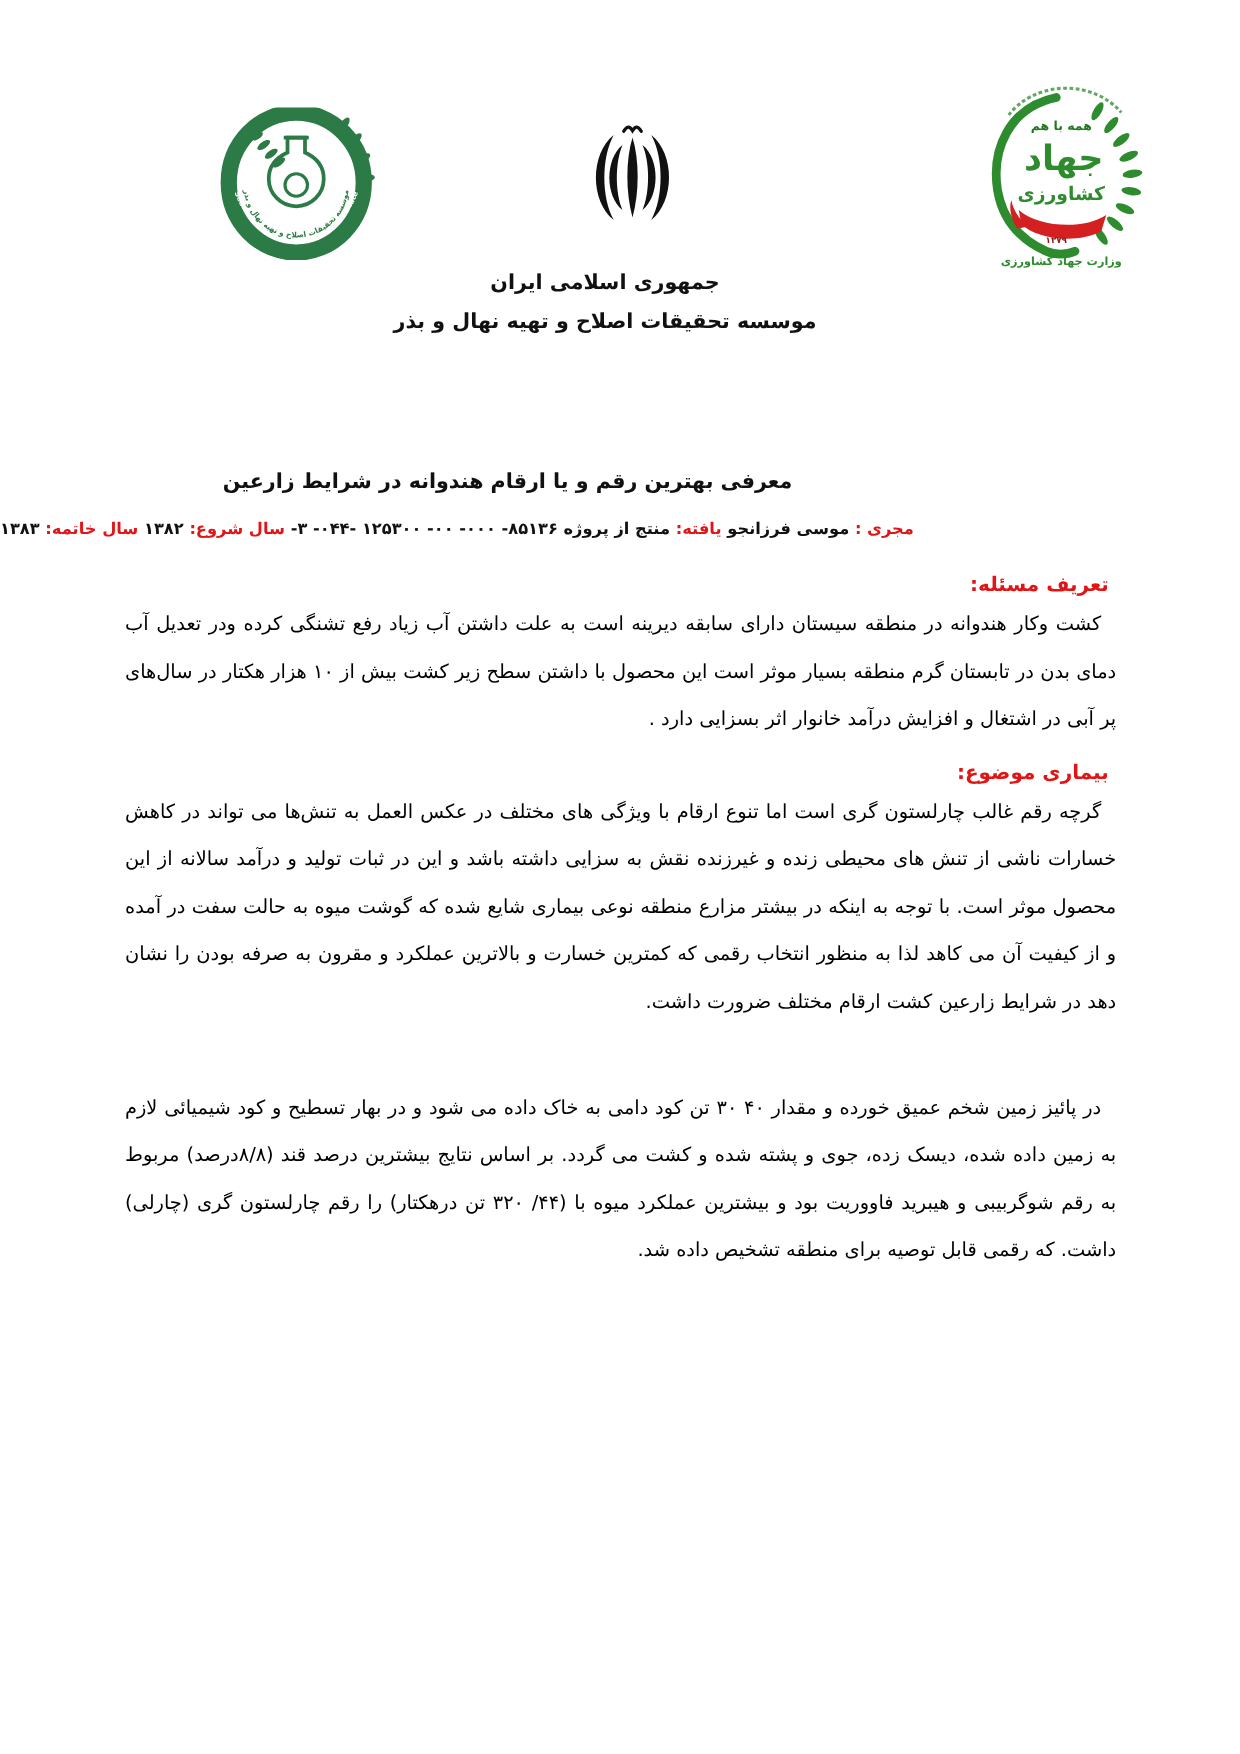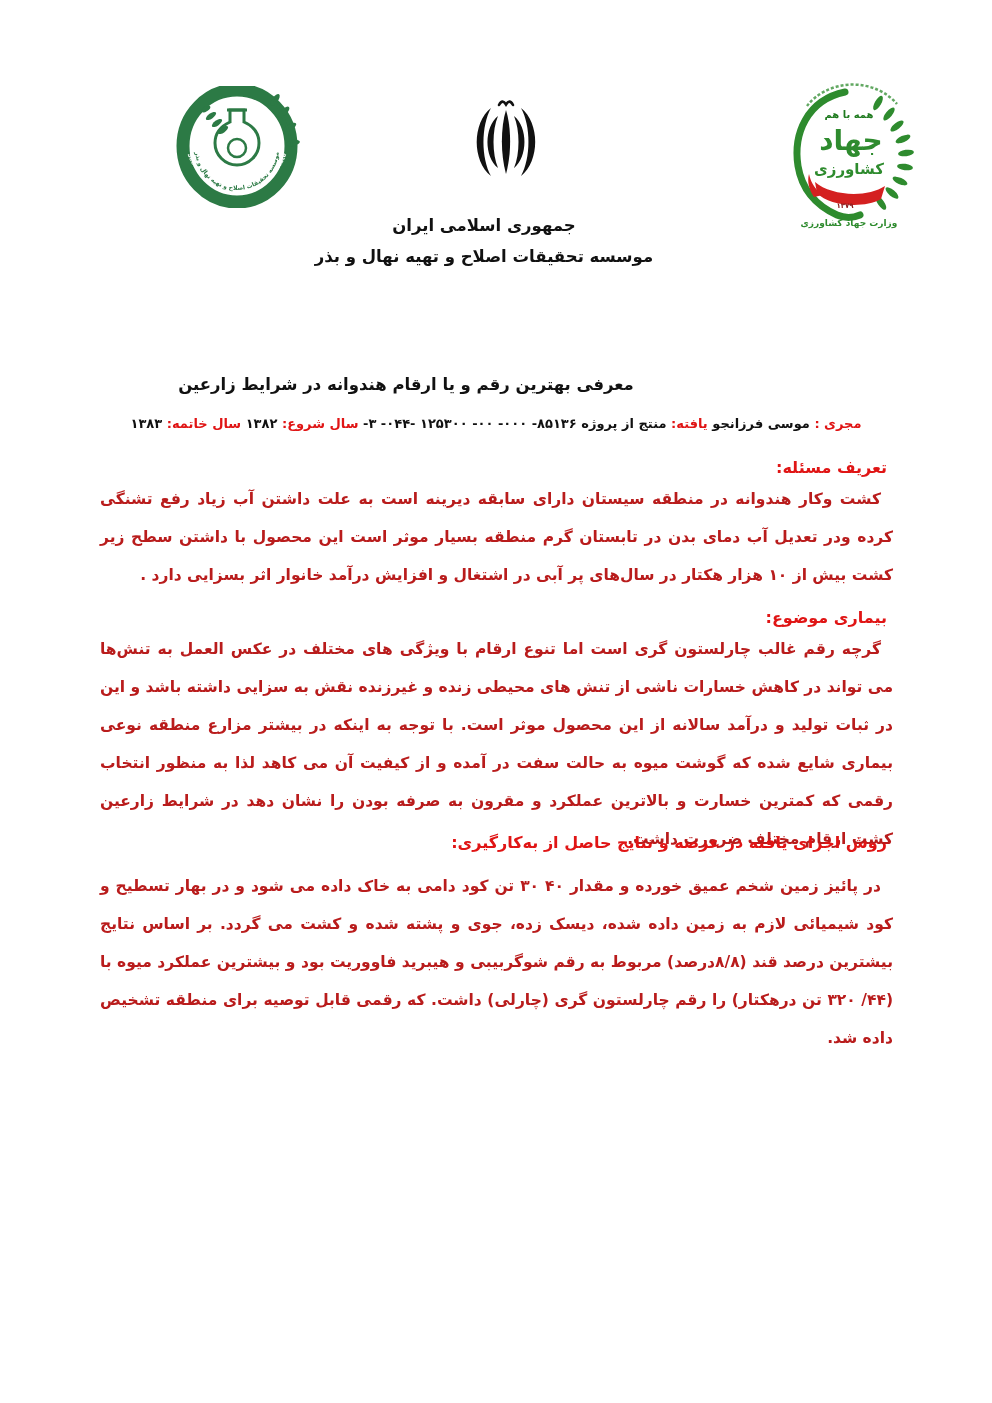--- a/index.html
+++ b/index.html
@@ -21,32 +21,32 @@
   .doc-title{
     position:absolute;top:338px;left:0;width:992px;
     text-align:center;font-weight:bold;font-size:19px;color:#e01515;
   }
   .doc-subtitle{
     position:absolute;top:375px;left:0;width:812px;
     text-align:center;font-weight:bold;font-size:16.5px;color:#111;
   }
   .meta-line{
     position:absolute;top:416px;left:0;width:992px;
-    text-align:center;font-weight:bold;font-size:13px;color:#111;
+    text-align:left;font-weight:bold;font-size:13px;color:#111;
     white-space:nowrap;
   }
   .meta-line .red{color:#e01515;}
   .section-heading{
     position:absolute;right:99px;left:100px;
     font-weight:bold;font-size:16px;color:#e01515;
     text-align:right;margin:6px;
   }
   .body-par{
     position:absolute;right:99px;left:100px;
-    font-weight:bold;font-size:15.5px;line-height:38px;color:#b91c1c;
+    font-weight:normal;font-size:15.5px;line-height:38px;color:#000000;
     text-align:justify;text-indent:12px;margin:0;
   }
   #h-sec1{top:452px;}
   #p-sec1{top:480px;}
   #h-sec2{top:602px;}
   #p-sec2{top:630px;}
   #h-sec3{top:827px;}
   #p-sec3{top:867px;}
   svg text{font-family:"DejaVu Sans","Liberation Sans",sans-serif;}
 </style>
@@ -99,21 +99,21 @@
         <path d="M40,14 C45.5,32 45.5,58 40,78 C34.5,58 34.5,32 40,14 Z"></path>
         <path d="M32,20 C18,31 18,61 32,72 C26,58 26,34 32,20 Z"></path>
         <path d="M48,20 C62,31 62,61 48,72 C54,58 54,34 48,20 Z"></path>
         <path d="M25,12 C6,27 6,65 25,80 C15,62 15,30 25,12 Z"></path>
         <path d="M55,12 C74,27 74,65 55,80 C65,62 65,30 55,12 Z"></path>
       </g>
       <path d="M33,9 q3.5,-6.5 7,-0.5 q3.5,-6 7,0.5" stroke="#111111" stroke-width="2.6" fill="none" stroke-linecap="round"></path>
     </svg>
   </div>
 
-  <div class="logo" style="left:765px;top:78px;width:168px;height:152px;">
+  <div class="logo" style="left:765px;top:64px;width:168px;height:152px;">
     <svg width="168" height="152" viewBox="0 0 168 152">
 
       <path d="M42,28 A 55,48 0 0 1 132,26" fill="none" stroke="#2e8b2e" stroke-width="2.5" stroke-dasharray="3 2" opacity="0.75"></path>
 
       <path d="M80,14 C42,22 28,56 33,88 C37,112 52,128 72,137 C79,140 88,140 95,137" fill="none" stroke="#2e8b2e" stroke-width="7" stroke-linecap="round"></path>
 
       <g fill="#2e8b2e">
         <ellipse cx="113" cy="25" rx="8" ry="3.2" transform="rotate(-60 113 25)"></ellipse>
         <ellipse cx="124" cy="36" rx="8" ry="3.2" transform="rotate(-50 124 36)"></ellipse>
         <ellipse cx="132" cy="48" rx="8" ry="3.2" transform="rotate(-38 132 48)"></ellipse>
@@ -153,16 +153,15 @@
     <span class="red">سال خاتمه:</span>
     <span>۱۳۸۳</span>
   </div>
 
   <h2 class="section-heading" id="h-sec1">تعریف مسئله:</h2>
   <p class="body-par" id="p-sec1">کشت وکار هندوانه در منطقه سیستان دارای سابقه دیرینه است به علت داشتن آب زیاد رفع تشنگی کرده ودر تعدیل آب دمای بدن در تابستان گرم منطقه بسیار موثر است این محصول با داشتن سطح زیر کشت بیش از ۱۰ هزار هکتار در سال‌های پر آبی در اشتغال و افزایش درآمد خانوار اثر بسزایی دارد .</p>
 
   <h2 class="section-heading" id="h-sec2">بیماری موضوع:</h2>
   <p class="body-par" id="p-sec2">گرچه رقم غالب چارلستون گری است اما تنوع ارقام با ویژگی های مختلف در عکس العمل به تنش‌ها می تواند در کاهش خسارات ناشی از تنش های محیطی زنده و غیرزنده نقش به سزایی داشته باشد و این در ثبات تولید و درآمد سالانه از این محصول موثر است. با توجه به اینکه در بیشتر مزارع منطقه نوعی بیماری شایع شده که گوشت میوه به حالت سفت در آمده و از کیفیت آن می کاهد لذا به منظور انتخاب رقمی که کمترین خسارت و بالاترین عملکرد و مقرون به صرفه بودن را نشان دهد در شرایط زارعین کشت ارقام مختلف ضرورت داشت.</p>
 
-  <h2 class="section-heading" id="h-sec3">روش اجرای یافته در عرصه و نتایج حاصل از به‌کارگیری:</h2>
   <p class="body-par" id="p-sec3">در پائیز زمین شخم عمیق خورده و مقدار ۴۰ ۳۰ تن کود دامی به خاک داده می شود و در بهار تسطیح و کود شیمیائی لازم به زمین داده شده، دیسک زده، جوی و پشته شده و کشت می گردد. بر اساس نتایج بیشترین درصد قند (۸/۸درصد) مربوط به رقم شوگربیبی و هیبرید فاووریت بود و بیشترین عملکرد میوه با (۴۴/ ۳۲۰ تن درهکتار) را رقم چارلستون گری (چارلی) داشت. که رقمی قابل توصیه برای منطقه تشخیص داده شد.</p>
 
 </div>
 
 </body></html>

